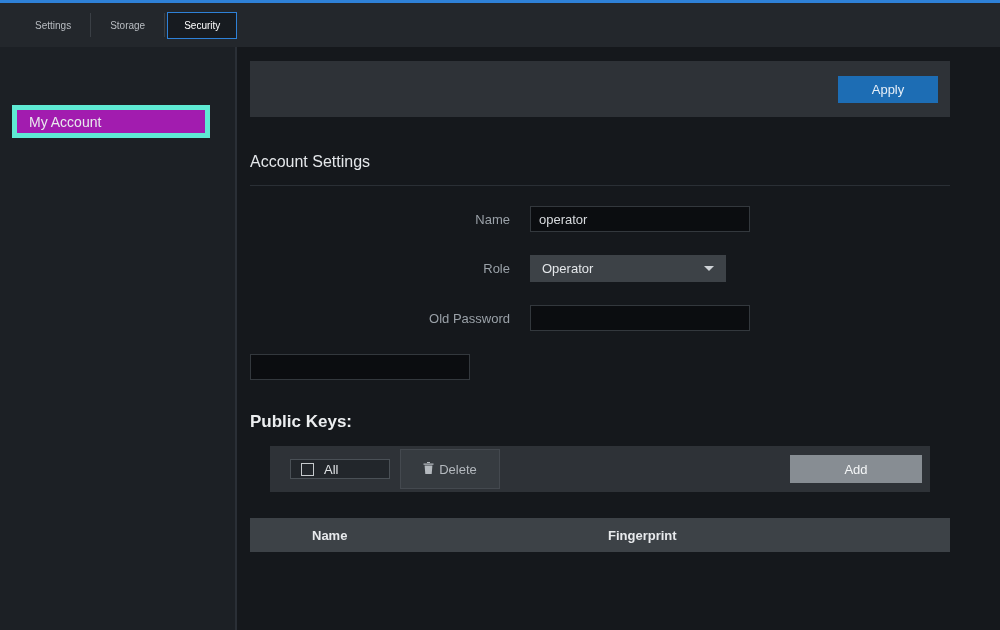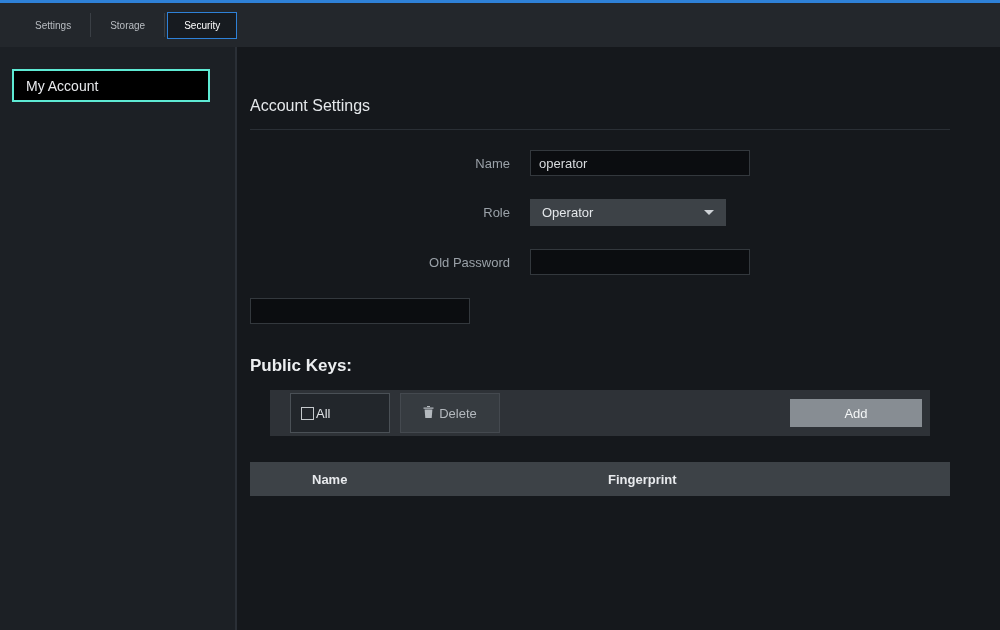--- a/index.html
+++ b/index.html
@@ -50,22 +50,23 @@
     margin: 0 25px 0 12px;
     height: 33px;
     display: flex;
     align-items: center;
     padding-left: 12px;
     font-size: 14px;
     color: #e8eaed;
     cursor: pointer;
   }
   .sidebar-item.active {
-    border: 2px solid #5eead4;
-    background: #000000;
+    border: 5px solid #5eead4;
+    background: #a21caf;
+    margin-top: 36px;
   }
 
   .main { flex: 1; padding: 14px 50px 0 13px; }
 
   
   .action-bar {
     height: 56px;
     background: #2e3237;
     display: flex;
     align-items: center;
@@ -141,27 +142,27 @@
     margin: 14px 20px 0 20px;
     background: #2e3237;
     height: 46px;
     display: flex;
     align-items: center;
     padding: 0 8px 0 20px;
     gap: 10px;
   }
   .all-btn {
     width: 100px;
-    height: 40px;
+    height: 20px;
     background: #22262b;
     border: 1px solid #4a5056;
     color: #dfe2e5;
     display: flex;
     align-items: center;
-    gap: 2px;
+    gap: 10px;
     padding: 0 10px;
     font-size: 13px;
     font-family: "Liberation Sans", sans-serif;
     cursor: pointer;
   }
   .checkbox {
     width: 13px; height: 13px;
     border: 1px solid #c6cacd;
     background: transparent;
     display: inline-block;
@@ -227,20 +228,23 @@
   <div class="content-row">
 
     <aside class="sidebar">
       <div class="sidebar-item active">
         <span>My Account</span>
       </div>
     </aside>
 
     <main class="main">
 
+      <div class="action-bar">
+        <button class="apply-btn">Apply</button>
+      </div>
 
       <h2 class="section-title">Account Settings</h2>
 
       <div class="form">
 
         <div class="form-row">
           <label class="form-label">Name</label>
           <input class="form-input" type="text" value="operator" style="">
         </div>
 

